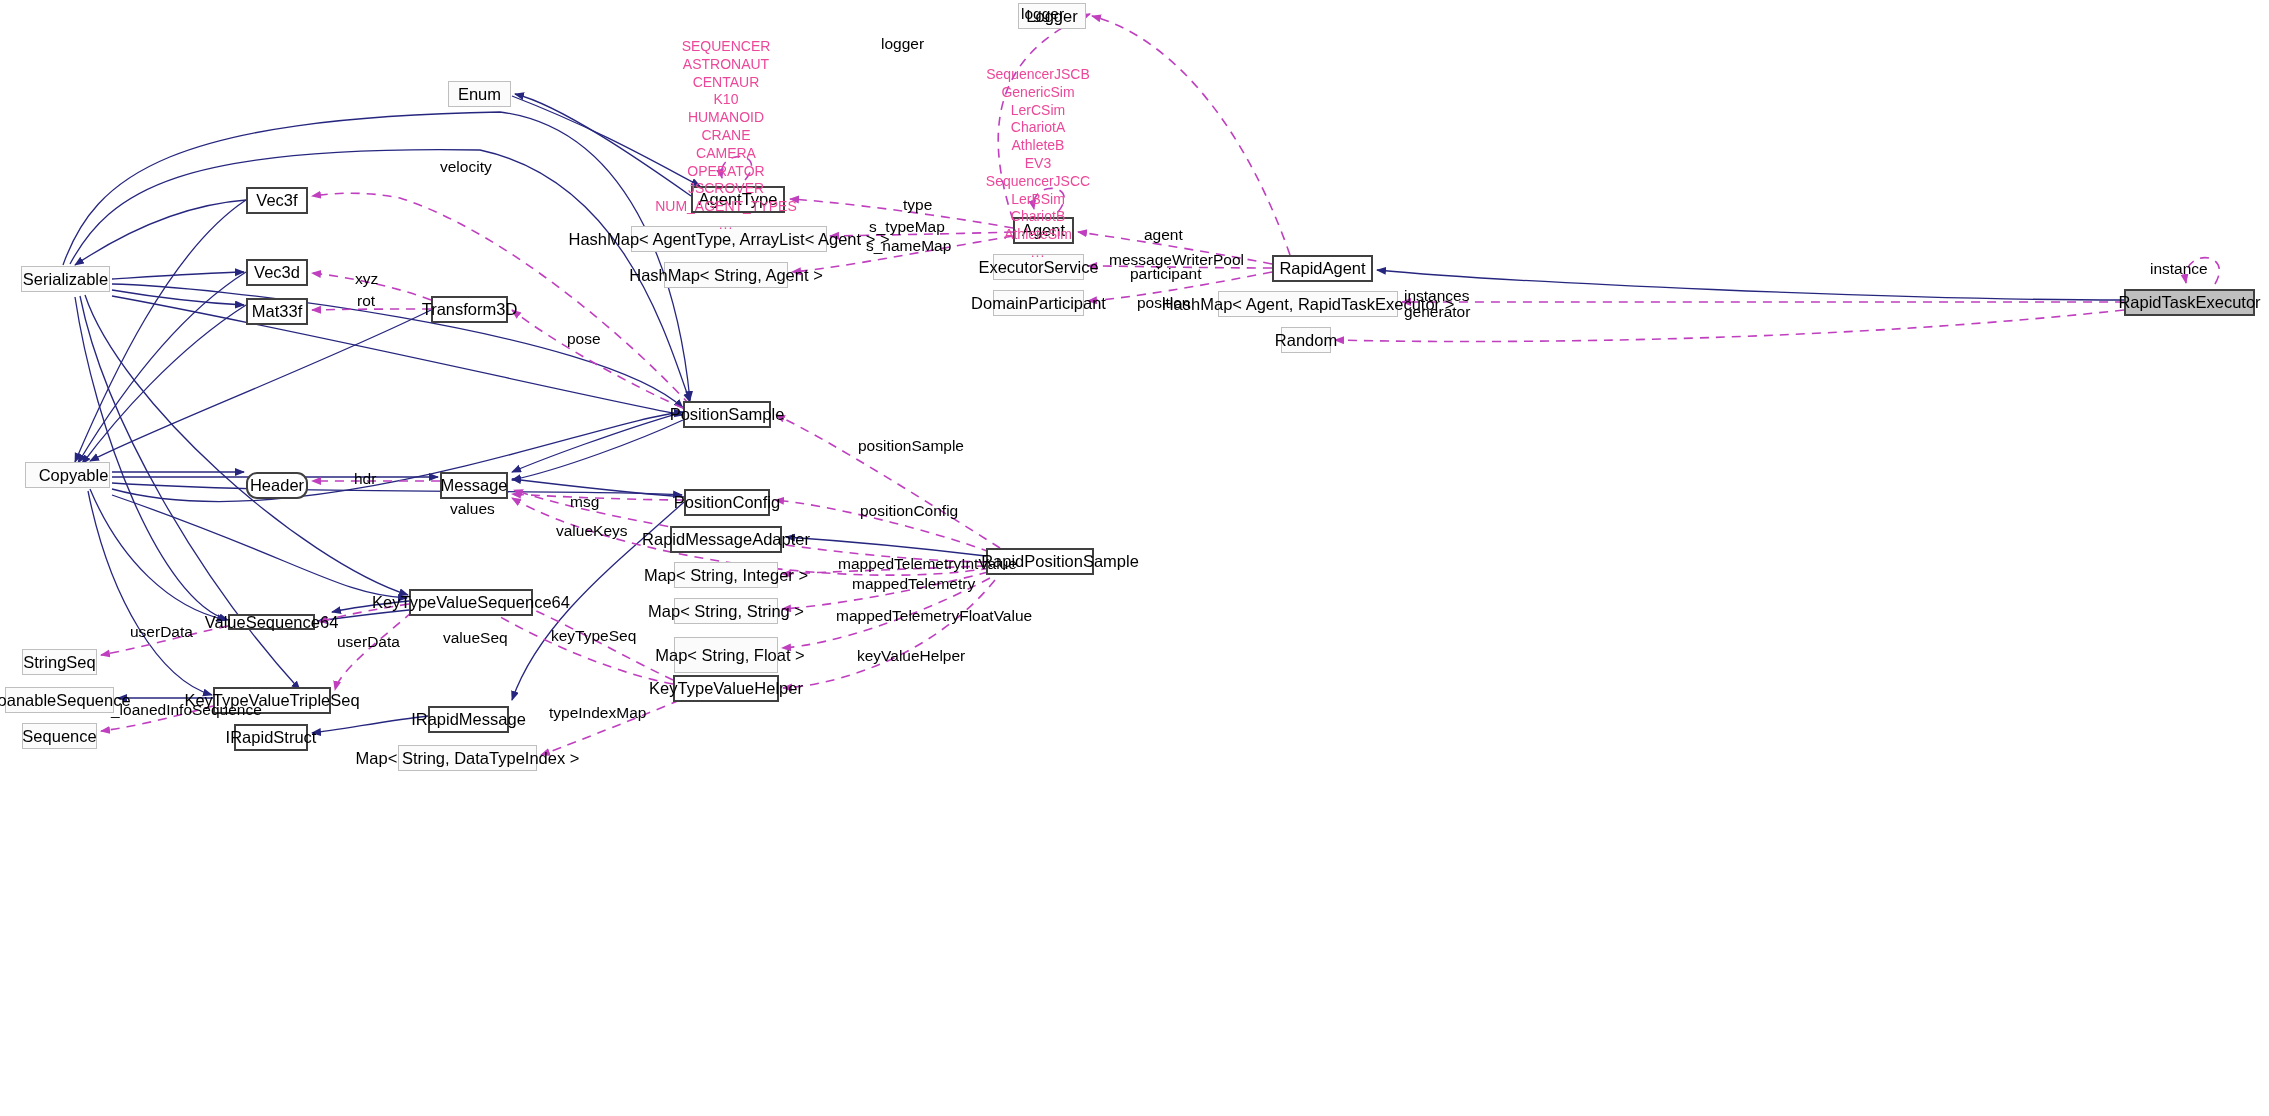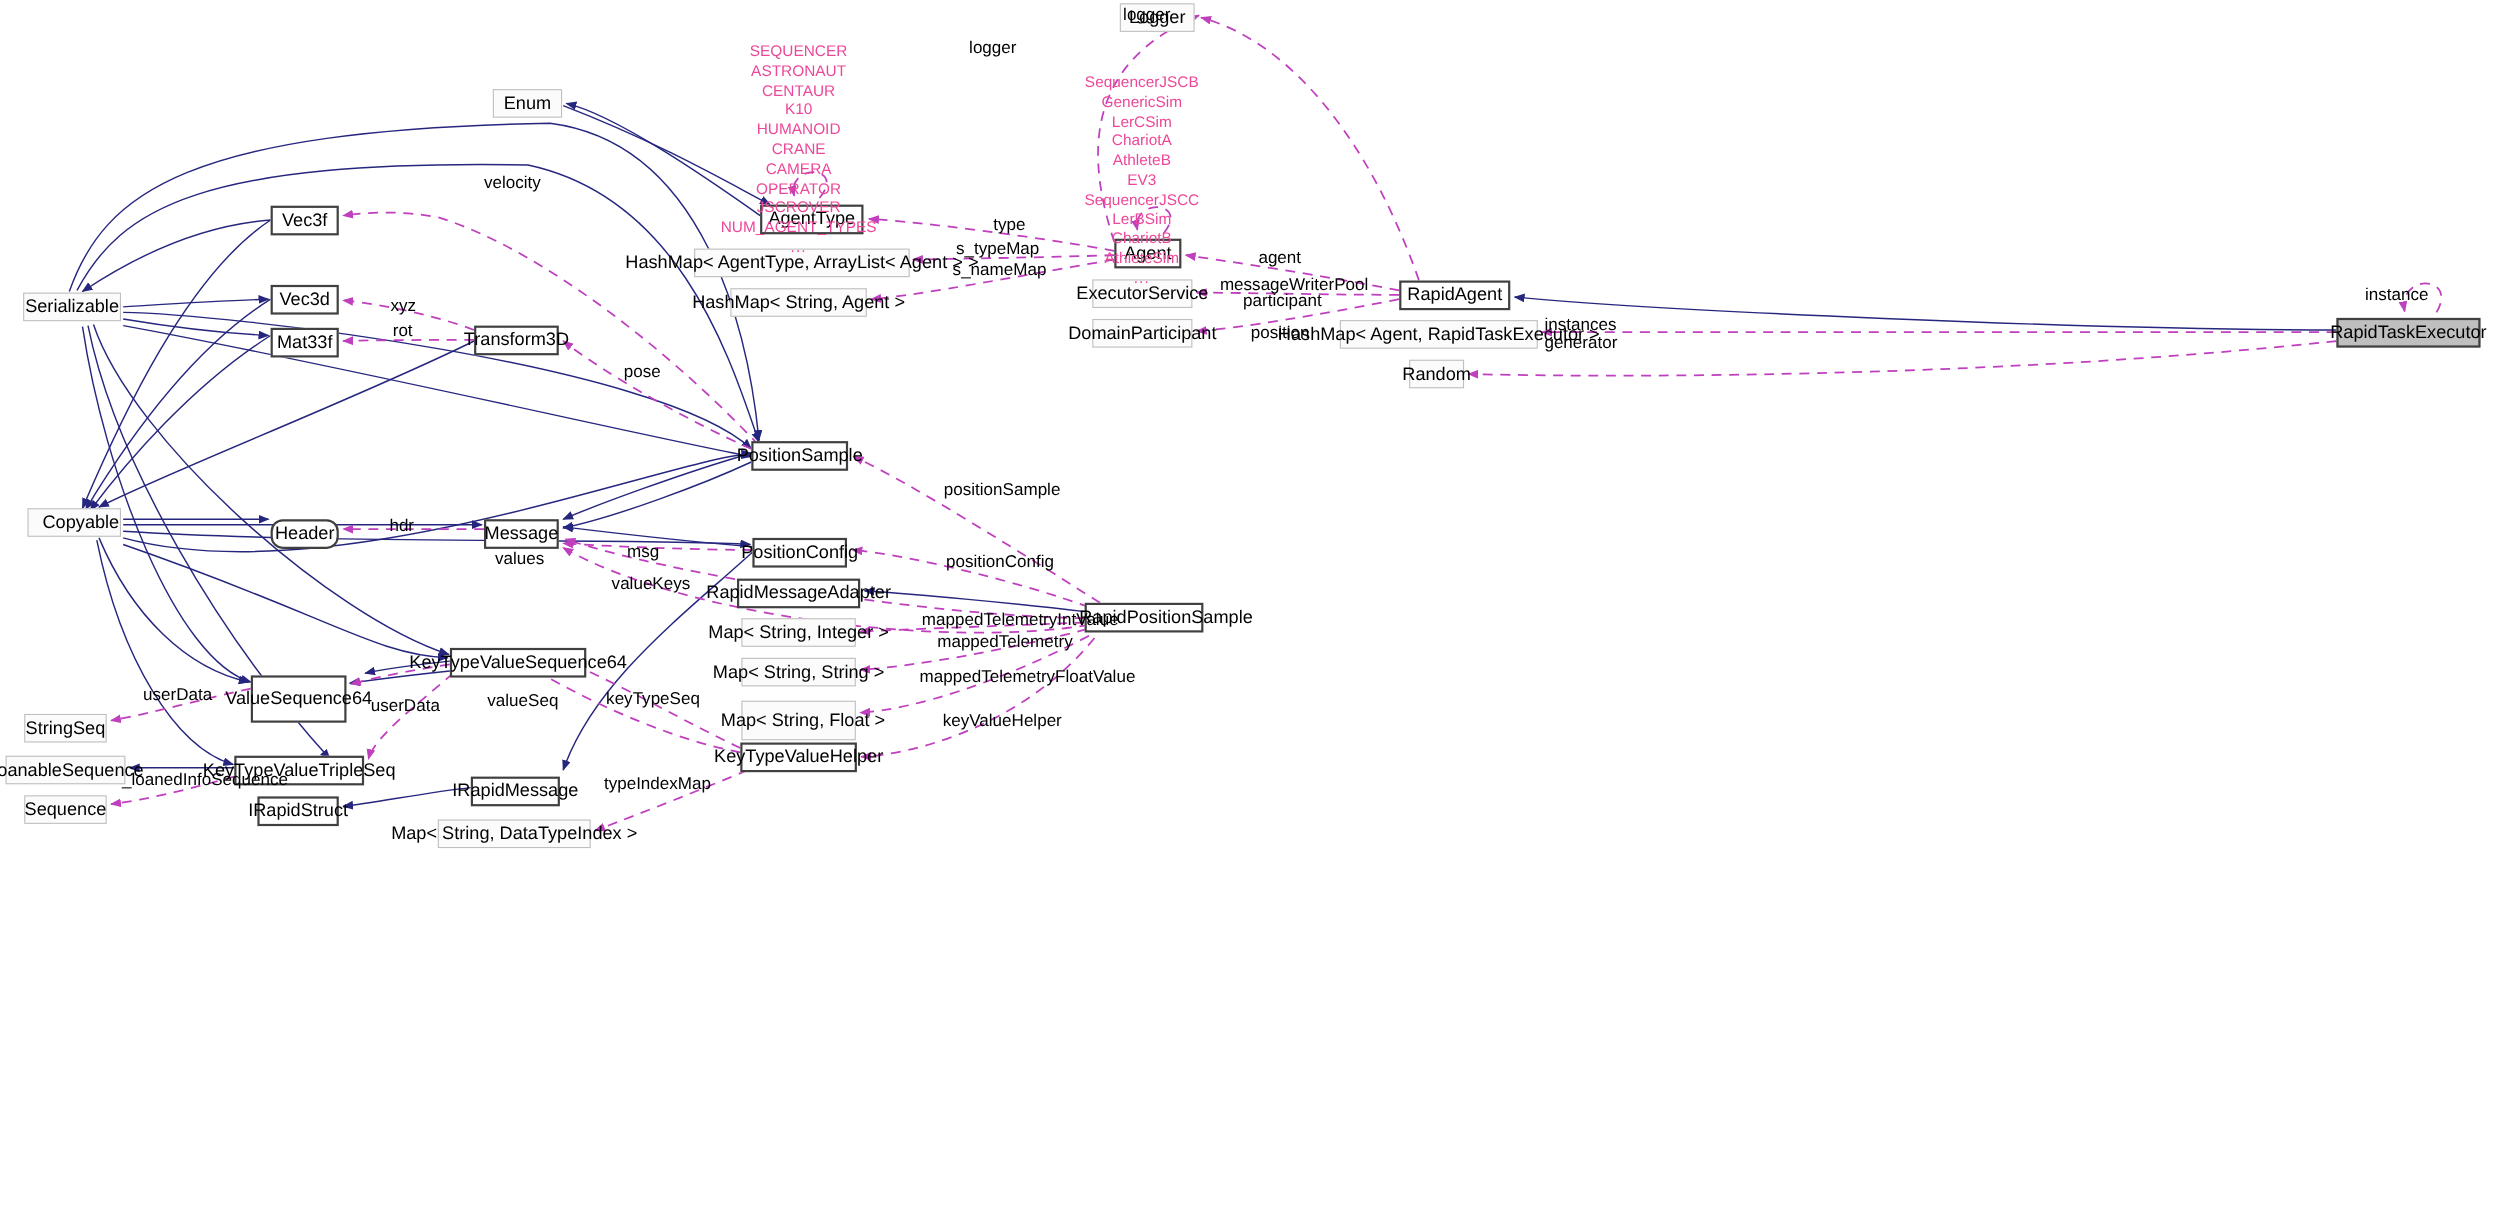--- a/index.html
+++ b/index.html
@@ -283,21 +283,21 @@
       </div>
       <div class="node plain" style="left: 674px; top: 562px; width: 104px; height: 26px;">
         <span>Map&lt; String, Integer &gt;</span>
       </div>
       <div class="node solid" style="left: 409px; top: 589px; width: 124px; height: 27px;">
         <span>KeyTypeValueSequence64</span>
       </div>
       <div class="node plain" style="left: 674px; top: 598px; width: 104px; height: 26px;">
         <span>Map&lt; String, String &gt;</span>
       </div>
-      <div class="node solid" style="left: 228px; top: 614px; width: 87px; height: 43px; justify-content: center;">
+      <div class="node solid" style="left: 228px; top: 614px; width: 87px; height: 16px; justify-content: center;">
         <span>ValueSequence64</span>
       </div>
       <div class="node plain" style="left: 674px; top: 637px; width: 104px; height: 36px; padding-left: 16px;">
         <span>Map&lt; String, Float &gt;</span>
       </div>
       <div class="node plain" style="left: 22px; top: 649px; width: 75px; height: 26px;">
         <span>StringSeq</span>
       </div>
       <div class="node solid" style="left: 673px; top: 675px; width: 106px; height: 27px;">
         <span>KeyTypeValueHelper</span>

